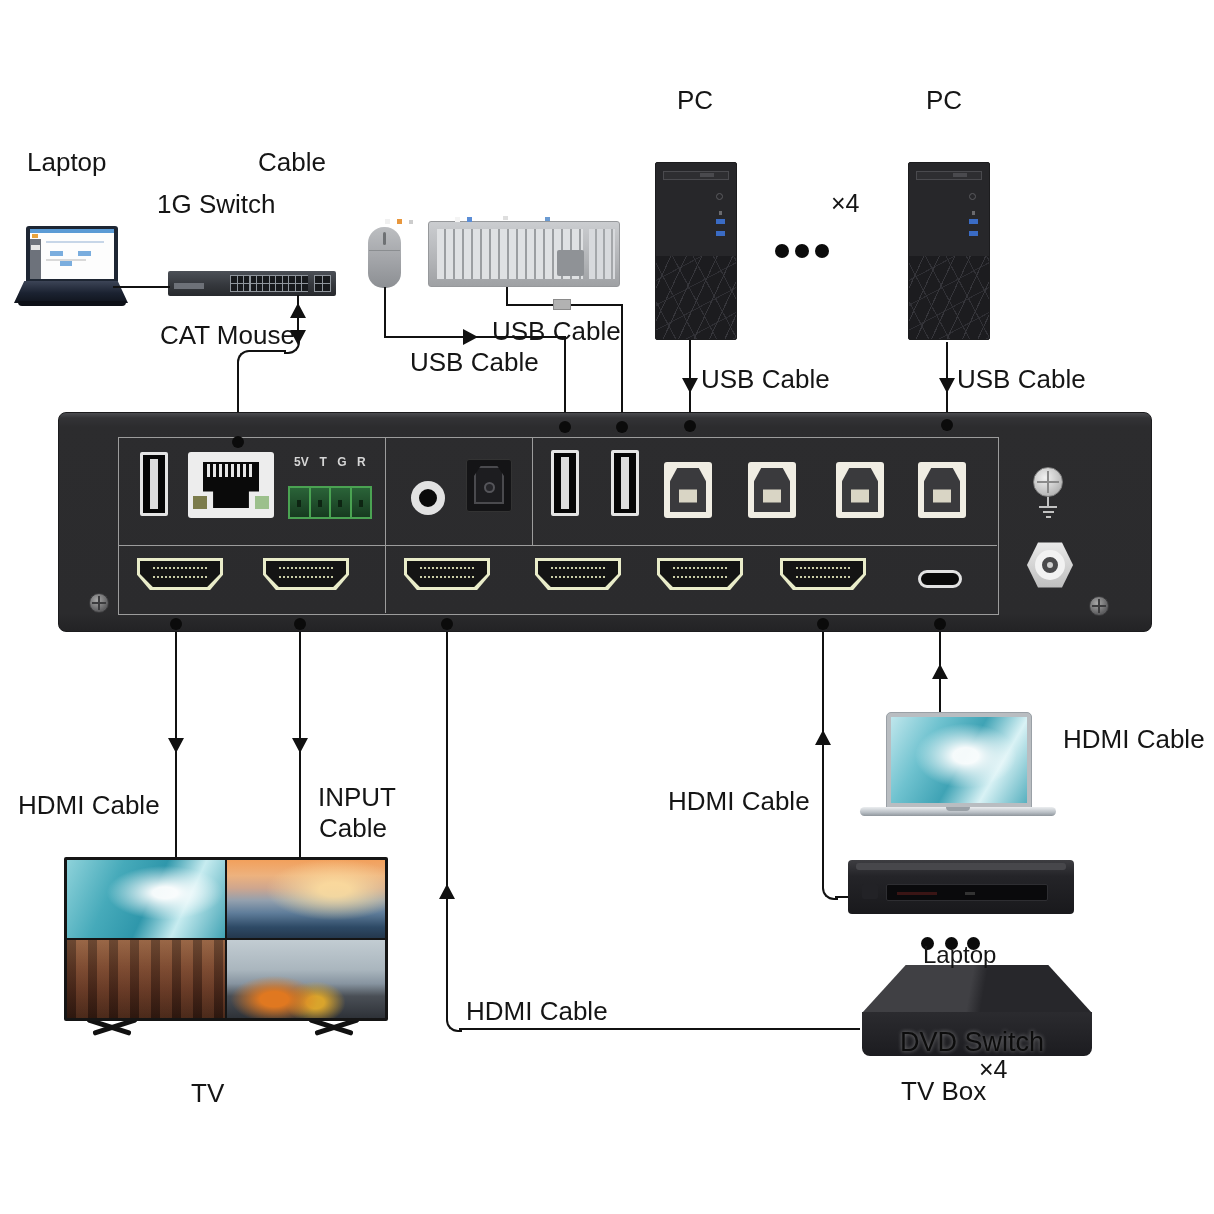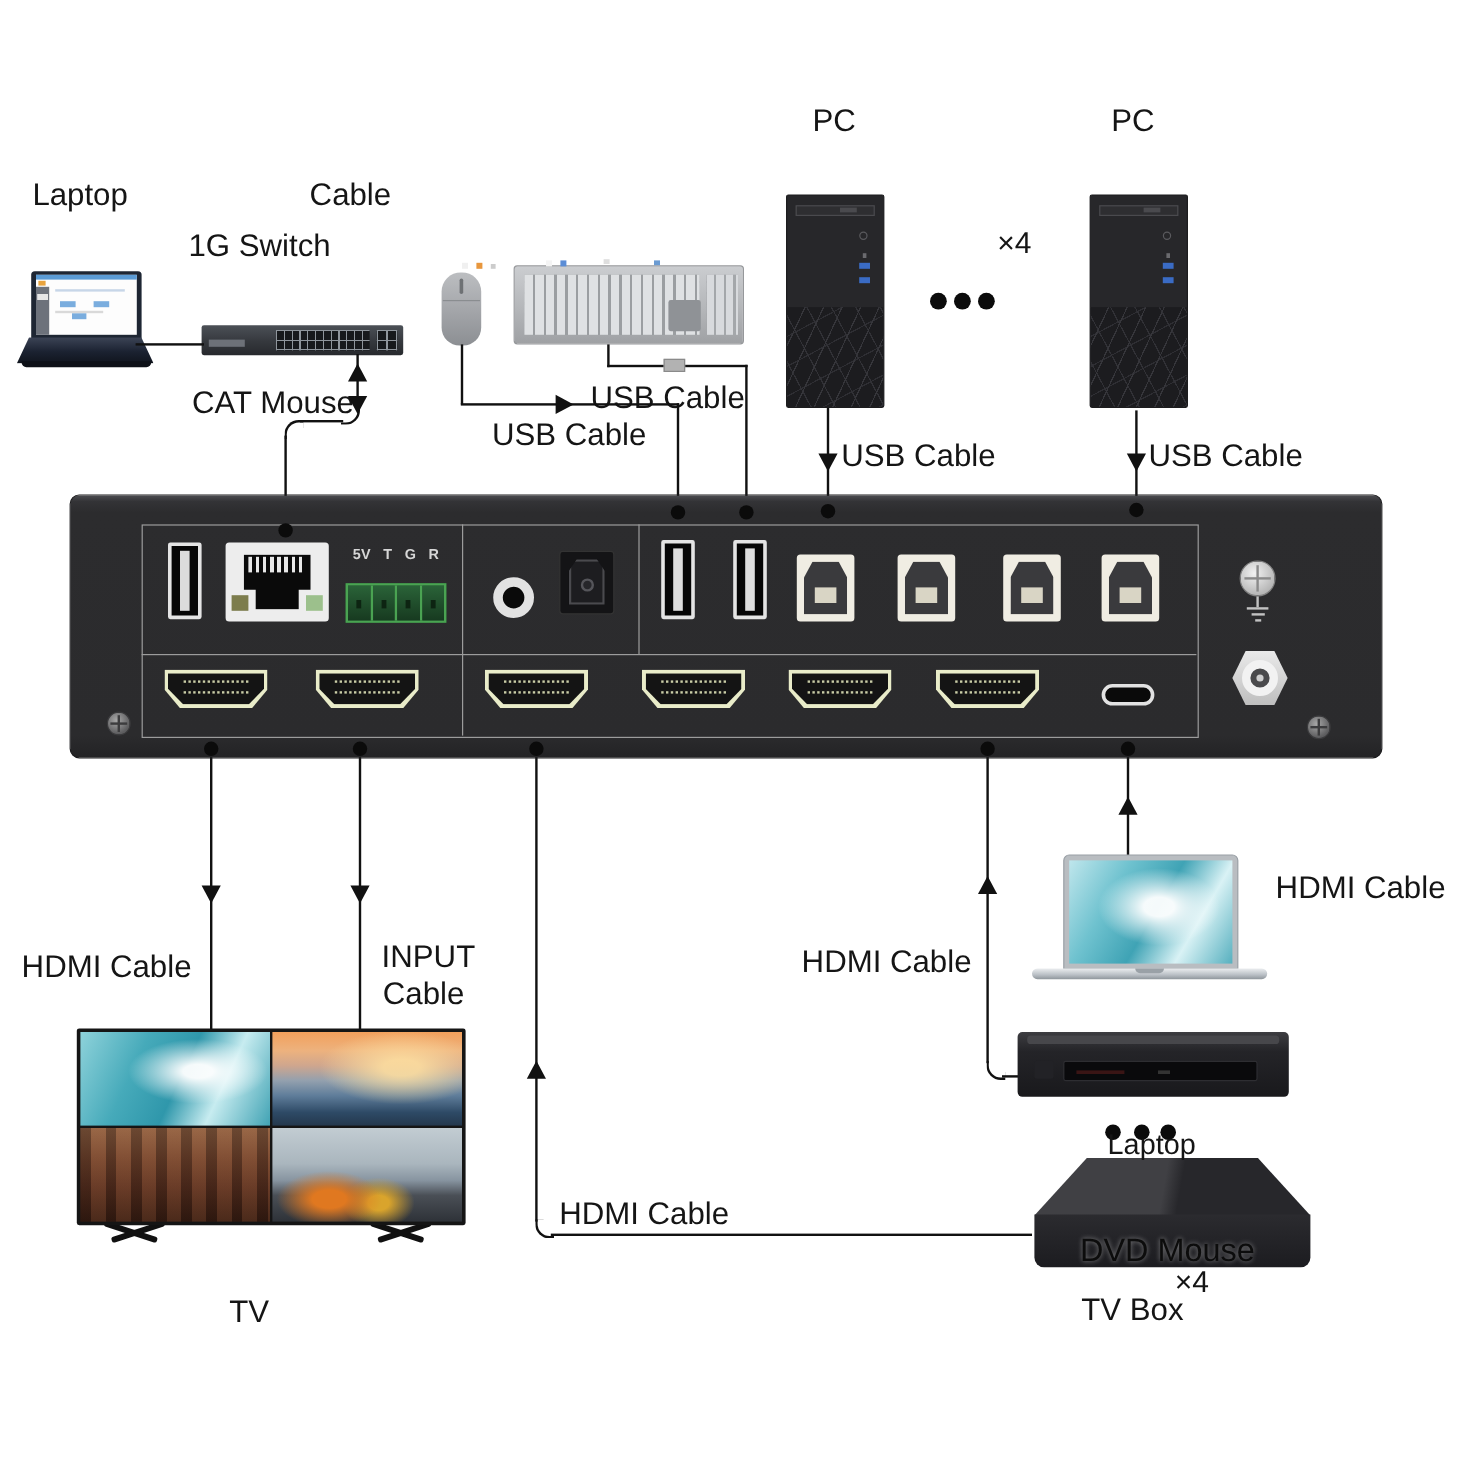--- a/index.html
+++ b/index.html
@@ -349,17 +349,17 @@
   <div class="lbl" style="left:18px;top:792px;">HDMI Cable</div>
   <div class="abs" style="left:318px;top:782px;width:70px;text-align:center;color:#151515;font-size:26px;line-height:1.2;">
     <div>INPUT</div>
     <div>Cable</div>
   </div>
   <div class="lbl" style="left:668px;top:788px;">HDMI Cable</div>
   <div class="lbl" style="left:1063px;top:726px;">HDMI Cable</div>
   <div class="lbl" style="left:466px;top:998px;z-index:7;">HDMI Cable</div>
   <div class="lbl" style="left:191px;top:1080px;">TV</div>
   <div class="lbl" style="left:923px;top:942px;font-size:24px;z-index:7;">Laptop</div>
-  <div class="lbl" style="left:900px;top:1028px;font-size:27px;color:#0c0c0c;text-shadow:0 0 4px rgba(255,255,255,.45);z-index:7;">DVD Mouse</div>
+  <div class="lbl" style="left:900px;top:1028px;font-size:27px;color:#0c0c0c;text-shadow:0 0 4px rgba(255,255,255,.45);z-index:7;">DVD Switch</div>
   <div class="lbl" style="left:979px;top:1056px;font-size:25px;z-index:7;">×4</div>
   <div class="lbl" style="left:901px;top:1078px;">TV Box</div>
 
 </div>
 
 </body></html>

